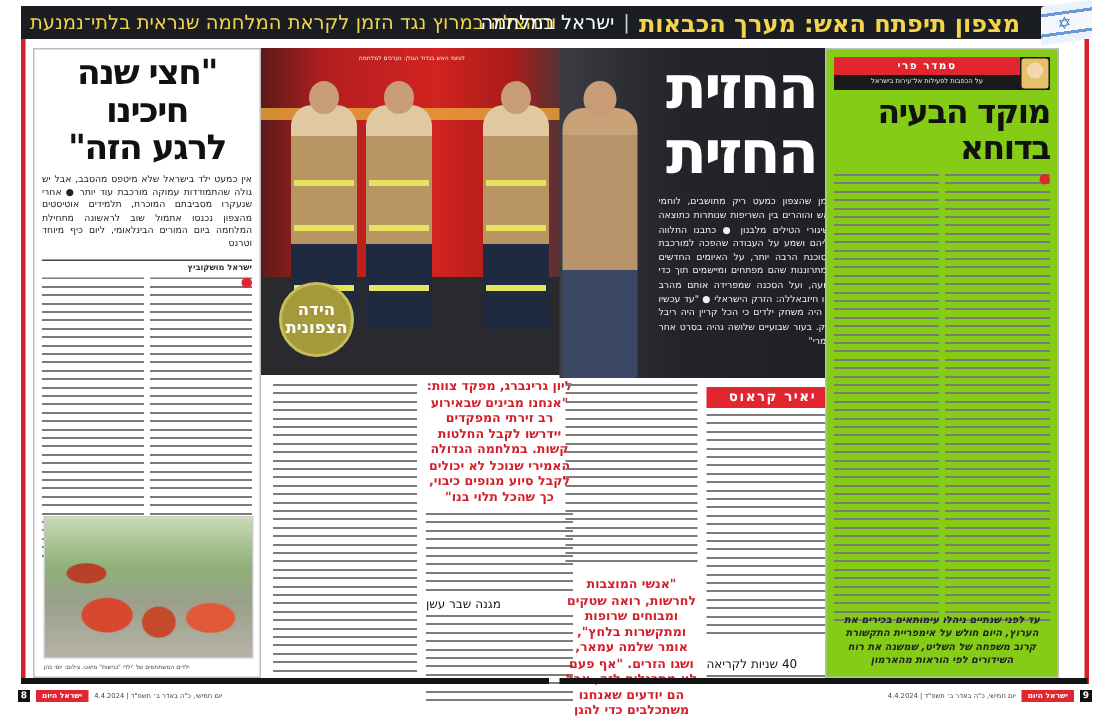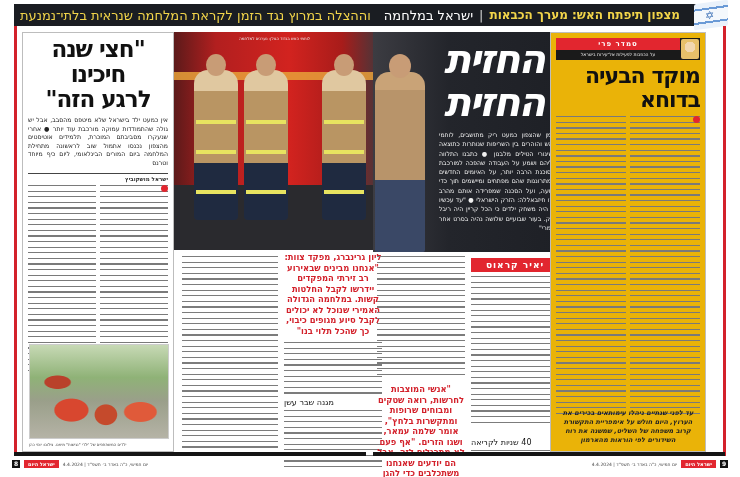--- a/index.html
+++ b/index.html
@@ -3,21 +3,21 @@
 <meta charset="utf-8">
 <style>
   * { box-sizing: border-box; margin: 0; padding: 0; }
   html, body { width: 740px; height: 477px; background: #ffffff; overflow: hidden; }
   body { position: relative; font-family: "DejaVu Sans", sans-serif; direction: rtl; }
 
   
   .top-banner { position: absolute; top: 4px; left: 14px; width: 706px; height: 22px; background: #1a1d22; display: flex; align-items: center; }
   .top-left { position: absolute; left: 6px; top: 0; height: 22px; display: flex; align-items: center; color: #f2d54a; font-weight: normal; font-size: 13px; font-family: "DejaVu Sans", sans-serif; white-space: nowrap; }
   .top-right { position: absolute; right: 40px; top: 0; height: 22px; display: flex; align-items: center; gap: 6px; white-space: nowrap; }
-  .top-right .kicker { color: #f2d54a; font-weight: bold; font-size: 12px; }
+  .top-right .kicker { color: #f2d54a; font-weight: bold; font-size: 16px; }
   .top-right .sep { color: #d0d0d0; font-size: 13px; }
   .top-right .section { color: #ffffff; font-weight: normal; font-size: 13px; }
   .flag { position: absolute; right: -8px; top: -2px; width: 34px; height: 26px; background: linear-gradient(180deg, #eaf2fb 0%, #eaf2fb 20%, #6a9ad6 20%, #6a9ad6 28%, #f4f8fc 28%, #f4f8fc 72%, #6a9ad6 72%, #6a9ad6 80%, #eaf2fb 80%); transform: skewY(-8deg); border-radius: 2px; }
   .flag::after { content: "✡"; position: absolute; left: 11px; top: 7px; color: #3b6fb5; font-size: 11px; }
 
   
   .rule { position: absolute; width: 3px; background: #d3212b; }
 
   
   .page { position: absolute; top: 30px; height: 424px; }
@@ -59,27 +59,27 @@
   .col { position: absolute; }
 
   .pull-red { color: #d3212b; font-weight: 900; font-size: 8.4px; line-height: 10.5px; text-align: center; }
 
   .subhead { font-weight: 400; font-size: 8px; text-align: left; color: #111; margin: 4px 0 3px; }
 
   
   .hero-dark { position: absolute; left: 0; top: 2px; width: 190px; height: 220px; background: linear-gradient(90deg, #3c3c42 0%, #23252b 40%, #1e2026 100%); overflow: hidden; }
   .hero-dark .fighter { position: absolute; left: 2px; bottom: 0; width: 50px; height: 180px; background: linear-gradient(180deg, #c9a377 0 10%, #b8946a 10% 60%, #3a4866 60% 100%); border-radius: 14px 14px 2px 2px; }
   .hero-dark .fighter::before { content: ""; position: absolute; left: 14px; top: -18px; width: 22px; height: 24px; background: #c89c76; border-radius: 50%; }
-  .hero-title { position: absolute; right: 6px; top: 6px; width: 126px; color: #ffffff; font-weight: 900; font-size: 40px; line-height: 43px; text-align: center; letter-spacing: -2px; font-style: italic; }
+  .hero-title { position: absolute; right: 6px; top: 6px; width: 126px; color: #ffffff; font-weight: 900; font-size: 40px; line-height: 43px; text-align: center; letter-spacing: -2px; }
   .hero-deck { position: absolute; right: 6px; top: 98px; width: 118px; color: #f0f0f0; font-size: 6.2px; line-height: 9.3px; text-align: justify; }
 
   .byline-red { background: #e2262f; color: #fff; font-size: 9px; font-weight: bold; text-align: center; height: 14px; line-height: 14px; letter-spacing: 1px; }
 
   
-  .box-right { position: absolute; right: 14px; top: 2px; width: 156px; height: 420px; border: 1px solid #bdbdbd; background: #eab308; padding: 5px 5px; }
+  .box-right { position: absolute; right: 14px; top: 2px; width: 156px; height: 420px; border: 1px solid #bdbdbd; background: #84cc16; padding: 5px 5px; }
   .author-strip { height: 22px; background: #1a1a1a; position: relative; display: flex; flex-direction: column; }
   .author-strip .name { background: #e2262f; color: #fff; font-size: 7px; font-weight: bold; text-align: center; height: 12px; line-height: 12px; margin-right: 20px; letter-spacing: 1px; }
   .author-strip .role { color: #eee; font-size: 4.5px; text-align: center; height: 10px; line-height: 10px; margin-right: 20px; }
   .author-strip .avatar { position: absolute; right: 1px; top: 1px; width: 18px; height: 20px; background: radial-gradient(circle at 50% 40%, #f2d7b0 0 35%, #e8c06a 36% 100%); border-radius: 2px; }
   .box-right .headline { margin-top: 4px; font-weight: 900; font-size: 22px; line-height: 24px; text-align: right; color: #111; letter-spacing: -1px; }
   .box-right .summary { position: absolute; left: 6px; right: 6px; bottom: 6px; font-weight: bold; font-style: italic; font-size: 6.6px; line-height: 9px; text-align: center; color: #222; }
 
   .red-dot { display: inline-block; width: 7px; height: 7px; border-radius: 50%; background: #e2262f; vertical-align: middle; margin-left: 2px; }
 
   
@@ -124,20 +124,21 @@
     <div class="photo-group"></div>
     <div class="photo-caption">ילדים המשתתפים של 'ילדי "נגישות" מיאט. צילום: יוסי כהן</div>
   </div>
 
   <div class="photo-fire">
     <div class="truck-stripe"></div>
     <div class="fighter" style="left:20px;"></div>
     <div class="fighter" style="left:70px;"></div>
     <div class="fighter" style="left:148px;"></div>
     <div class="caption-top">לוחמי האש בגדוד הגולן: נערכים למלחמה</div>
+    <div class="badge-circle">הידה הצפונית</div>
   </div>
 
   <div class="col" style="left:168px; top:226px; width:96px; height:196px; background: repeating-linear-gradient(180deg, #7c7c7c 0 1.3px, transparent 1.3px 5.6px);"></div>
   <div class="col" style="left:270px; top:222px; width:98px;">
     <div class="pull-red">ליון גרינברג, מפקד צוות: "אנחנו מבינים שבאירוע רב זירתי המפקדים יידרשו לקבל החלטות קשות. במלחמה הגדולה האמירי שנוכל לא יכולים לקבל סיוע מגופים כיבוי, כך שהכל תלוי בנו"</div>
     <div style="margin-top:6px; height:52px; background: repeating-linear-gradient(180deg, #7c7c7c 0 1.3px, transparent 1.3px 5.6px);"></div>
     <div class="subhead">מגנה שבר עשן</div>
     <div style="height:60px; background: repeating-linear-gradient(180deg, #7c7c7c 0 1.3px, transparent 1.3px 5.6px);"></div>
   </div>
 </div>

